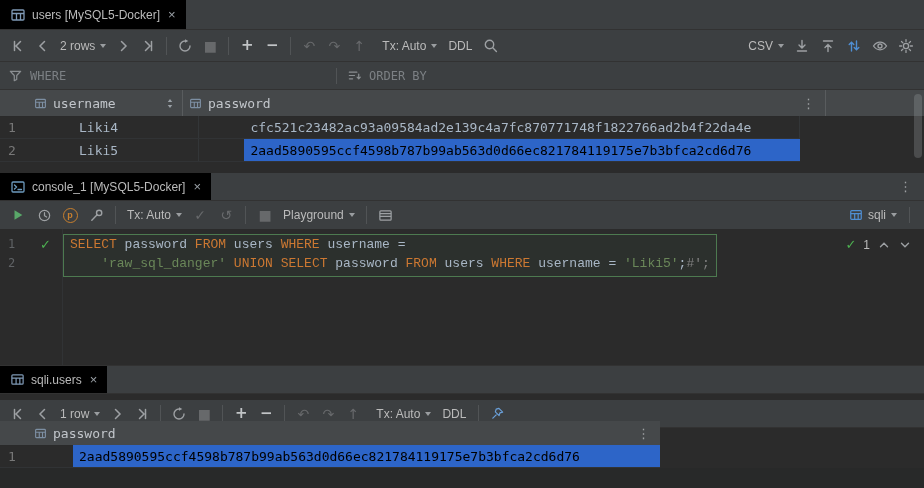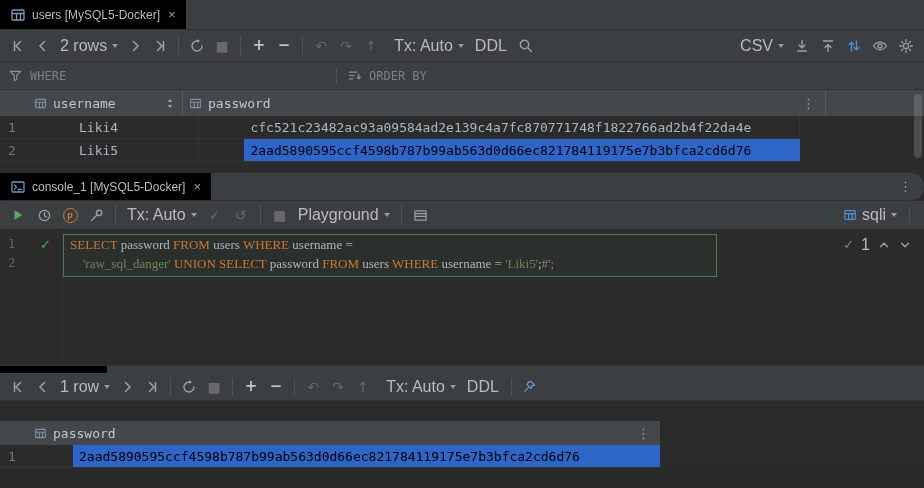--- a/index.html
+++ b/index.html
@@ -2,21 +2,21 @@
 <html><head>
 <meta charset="utf-8">
 <style>
   html,body{margin:0;padding:0;background:#222;}
   .app{position:relative;width:924px;height:488px;background:#2b2b2b;overflow:hidden;
        font-family:"Liberation Sans",sans-serif;color:#bbbbbb;}
   .band{position:absolute;left:0;right:0;}
   .bar{background:#3c3f41;display:flex;align-items:center;}
   .sep{width:1px;height:18px;background:#515456;margin:0 5px;flex:none;}
   .vsep{width:1px;height:16px;background:#515456;margin:0 6px;flex:none;}
-  .ui{font-size:16px;color:#bbbbbb;white-space:nowrap;}
+  .ui{font-size:12px;color:#bbbbbb;white-space:nowrap;}
   .tbtn{height:22px;min-width:22px;padding:0 1px;display:flex;align-items:center;justify-content:center;
         border-radius:3px;flex:none;}
   .gicon{font-size:14px;line-height:1;color:#9da0a3;font-family:"DejaVu Sans",sans-serif;}
   .gicon.dim{color:#67696b;}
   .gicon.big{font-size:15px;font-weight:bold;color:#c1c4c6;}
   .caret{width:0;height:0;border-left:3.5px solid transparent;border-right:3.5px solid transparent;
          border-top:4px solid #9a9da0;margin-left:5px;flex:none;}
   .dd{display:flex;align-items:center;height:22px;padding:0 4px;border-radius:3px;flex:none;}
   .tab{height:100%;display:flex;align-items:center;gap:6px;padding:0 10px;font-size:12px;color:#bbbbbb;flex:none;}
   .tab.sel{background:#000000;}
@@ -29,21 +29,21 @@
   .gutter{width:28px;flex:none;text-align:left;padding-left:8px;box-sizing:border-box;
           font-family:"DejaVu Sans Mono",monospace;font-size:13px;color:#787878;}
   .grow{display:flex;align-items:center;height:100%;font-family:"DejaVu Sans Mono",monospace;
         font-size:13px;color:#a9b7c6;}
   .cell{height:100%;display:flex;align-items:center;padding:0 6px;box-sizing:border-box;
         border-right:1px solid #333638;white-space:nowrap;overflow:hidden;margin-left:45px;}
   .cell.sel{background:#2d65c8;color:#000000;border-right-color:#2d65c8;}
   .rowline{border-bottom:1px solid #313335;box-sizing:border-box;}
   
   .codeline{position:absolute;left:70px;height:19px;line-height:19px;white-space:pre;
-            font-family:Liberation Serif, serif;font-size:13px;}
+            font-family:Liberation Mono, monospace;font-size:13px;}
   .kw{color:#cc7832;} .id{color:#a9b7c6;} .str{color:#6a8759;} .op{color:#a9b7c6;}
   .pl{color:#a9b7c6;} .cm{color:#808080;}
   .lnum{position:absolute;left:8px;width:18px;text-align:left;color:#606366;
         font-family:"DejaVu Sans Mono",monospace;font-size:12px;line-height:19px;}
   .gcheck{color:#4db151;font-weight:bold;font-size:13px;font-family:"DejaVu Sans",sans-serif;}
   .execbox{position:absolute;left:63px;top:5px;width:652px;height:41px;
            border:1px solid #4d7a50;background:rgba(77,122,80,0.07);}
   .pbadge{width:13px;height:13px;border:1.5px solid #c77f2e;border-radius:50%;color:#c77f2e;
           font:bold 9px "Liberation Sans",sans-serif;display:flex;align-items:center;justify-content:center;}
   .filtertxt{font-family:"DejaVu Sans Mono",monospace;font-size:12px;color:#7c8084;}
@@ -216,21 +216,21 @@
   </div>
   <div class="band" style="top:139px;height:23px;">
     <div class="grow rowline" style="width:800px;">
       <div class="gutter">2</div>
       <div class="cell" style="width:142px;">Liki5</div>
       <div class="cell sel" style="width:630px;">2aad5890595ccf4598b787b99ab563d0d66ec821784119175e7b3bfca2cd6d76</div>
     </div>
   </div>
   <div class="scrollthumb"></div>
 
-  <div class="band bar" style="top:173px;height:27px;border-bottom:1px solid #323232;border-radius:13px;">
+  <div class="band bar" style="top:173px;height:27px;border-bottom:1px solid #323232;">
     <div class="tab sel">
       <svg width="16" height="16" viewBox="0 0 16 16" fill="none" stroke="#6d9bbf" stroke-width="1.3" stroke-linecap="round">
           <rect x="2" y="3" width="12" height="10" rx="1"></rect>
           <path d="M4.5 6l2 2-2 2M8 10.5h3.5"></path>
         </svg>
       <span>console_1 [MySQL5-Docker]</span>
       <span class="close">×</span>
     </div>
     <span class="kebab" style="margin-left:auto;margin-right:8px;">⋮</span>
   </div>
@@ -324,21 +324,21 @@
     <div class="tab sel">
       <svg width="15" height="15" viewBox="0 0 16 16" fill="none" stroke="#7f99b5" stroke-width="1.3">
           <rect x="2" y="3" width="12" height="10" rx="1"></rect>
           <path d="M2 6.5h12M6.5 6.5v6.5M10.5 6.5v6.5"></path>
         </svg>
       <span>sqli.users</span>
       <span class="close">×</span>
     </div>
   </div>
 
-  <div class="band bar" style="top:373px;height:27px;border-bottom:1px solid #323232;">
+  <div class="band bar" style="top:400px;height:27px;border-bottom:1px solid #323232;">
     <div style="display:flex;align-items:center;padding-left:6px;gap:1px;">
       <div class="tbtn">
         <svg width="16" height="16" viewBox="0 0 16 16" fill="none" stroke="#9da0a3" stroke-width="1.5" stroke-linecap="round">
             <path d="M10.5 3.5 6 8l4.5 4.5M4.5 3.5v9"></path>
           </svg>
       </div>
       <div class="tbtn">
         <svg width="16" height="16" viewBox="0 0 16 16" fill="none" stroke="#9da0a3" stroke-width="1.5" stroke-linecap="round">
             <path d="M9.5 3.5 5 8l4.5 4.5"></path>
           </svg>

